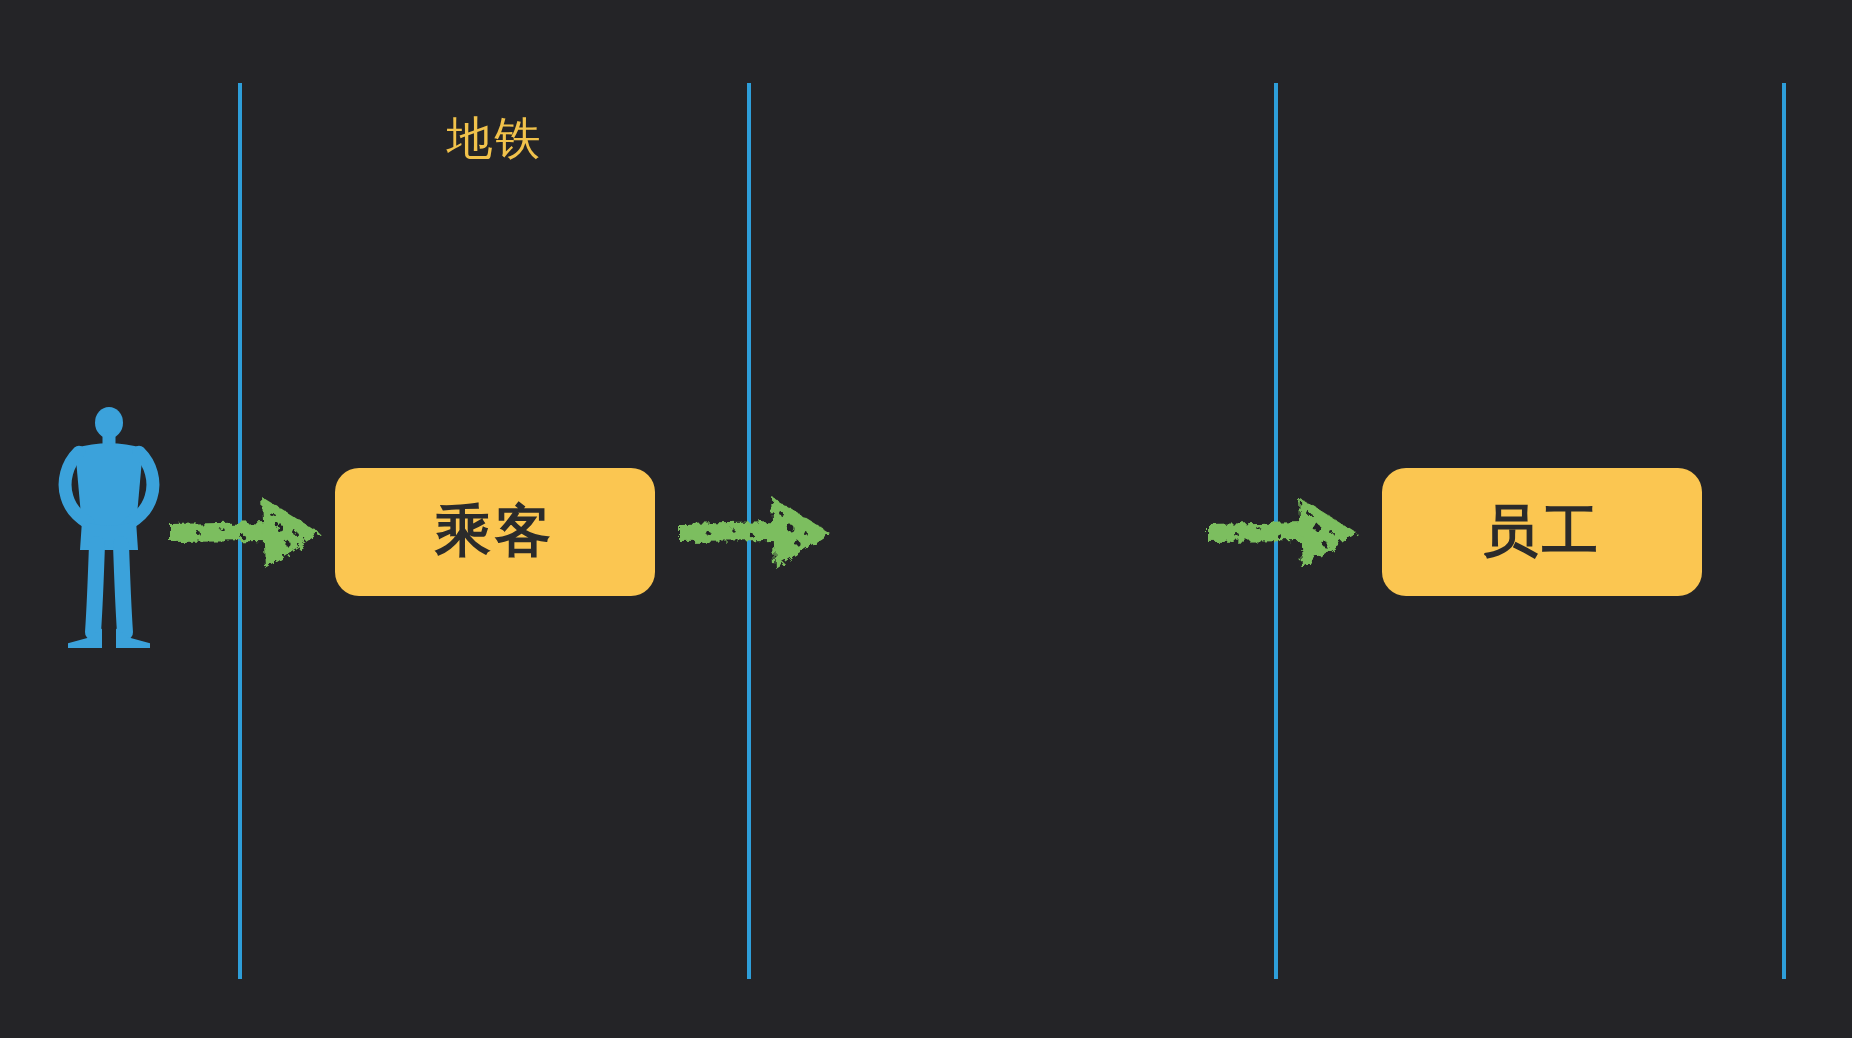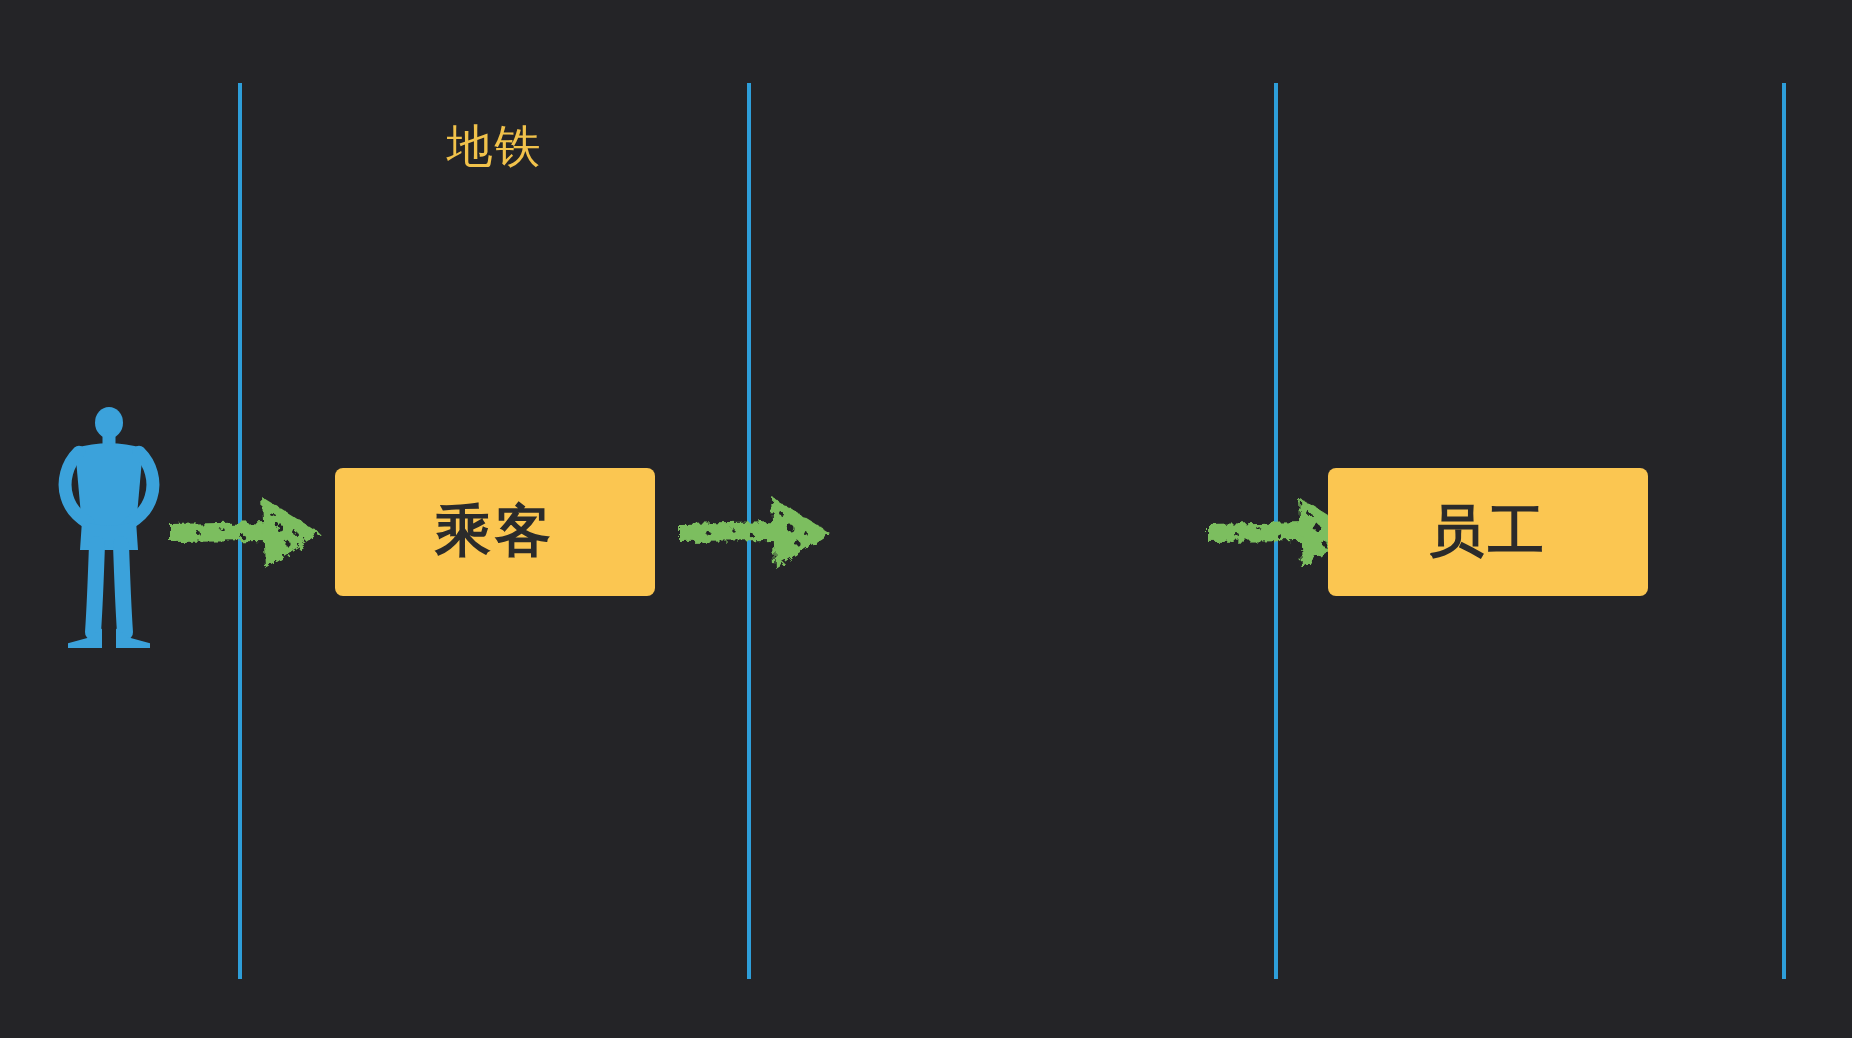--- a/index.html
+++ b/index.html
@@ -17,36 +17,36 @@
   }
   .lane-line {
     position: absolute;
     top: 83px;
     width: 4px;
     height: 896px;
     background: #2E9ED9;
   }
   .lane-label {
     position: absolute;
-    top: 116px;
+    top: 108px;
     height: 60px;
     line-height: 60px;
     text-align: center;
     font-size: 46px;
     font-weight: 400;
     color: #F1C24B;
     letter-spacing: 2px;
   }
   .node {
     position: absolute;
     top: 468px;
     width: 320px;
     height: 128px;
     background: #FBC651;
-    border-radius: 8px;
+    border-radius: 24px;
     display: flex;
     align-items: center;
     justify-content: center;
     font-size: 56px;
     font-weight: 700;
     color: #2B2B2B;
     letter-spacing: 4px;
   }
   #overlay {
     position: absolute;
@@ -104,17 +104,17 @@
     <g filter="url(#roughen)">
       <use href="#grunge-arrow" transform="translate(168,492)"></use>
       <use href="#grunge-arrow" transform="translate(678,492)"></use>
       <use href="#grunge-arrow" transform="translate(1205,492)"></use>
     </g>
   </svg>
 
   <div class="node" style="left:335px">
     <span>乘客</span>
   </div>
-  <div class="node" style="left:1328px">
+  <div class="node" style="left:1382px">
     <span>员工</span>
   </div>
 
 </div>
 
 </body></html>

